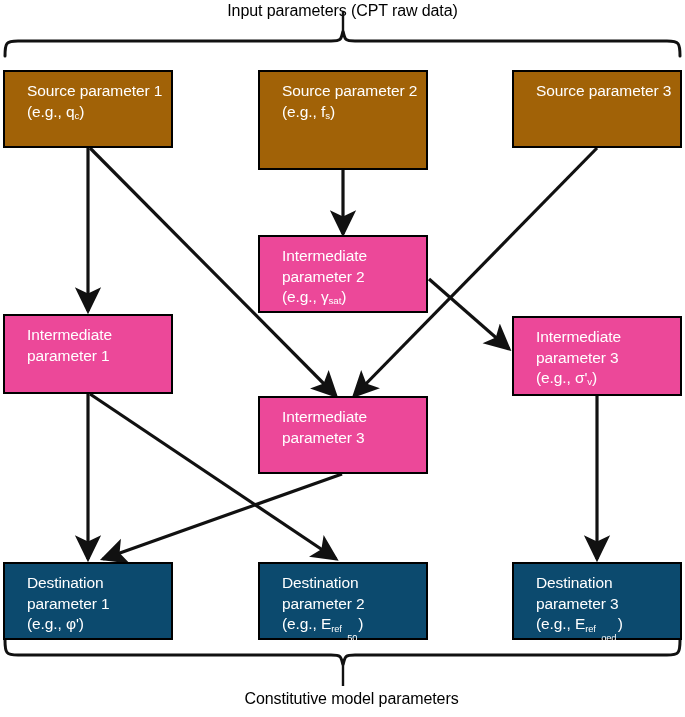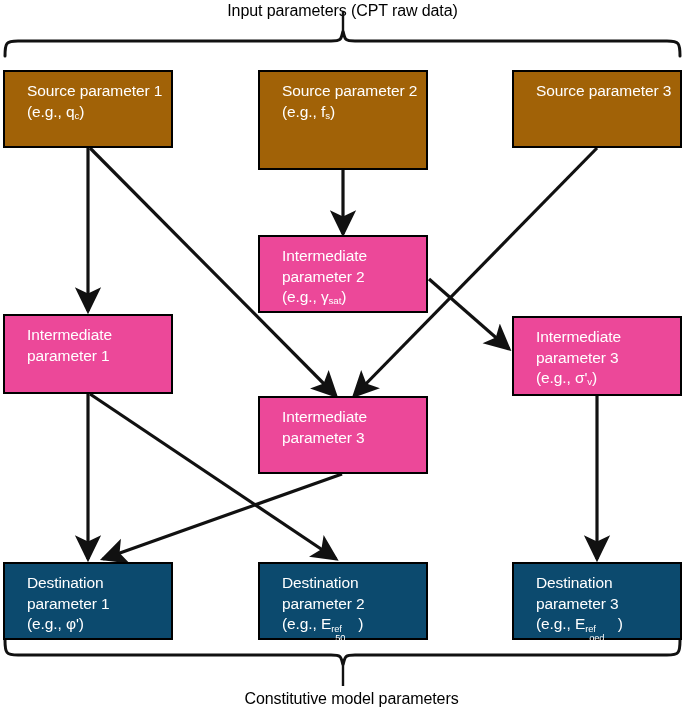--- a/index.html
+++ b/index.html
@@ -30,21 +30,21 @@
     z-index: 5;
   }
   .node .ln { display: block; white-space: nowrap; }
   .node.source   { background: #a16207; }
   .node.inter    { background: #ec4899; }
   .node.dest     { background: #0c4a6e; }
 
   sub  { font-size: 0.63em; vertical-align: -0.22em; line-height: 0; }
   .supsub { display: inline-block; vertical-align: baseline; position: relative; width: 1.75em; }
   .supsub .s-up { position: absolute; left: 0; top: -0.72em;  font-size: 0.60em; }
-  .supsub .s-dn { position: absolute; left: 4px; top:  0.30em;  font-size: 0.60em; }
+  .supsub .s-dn { position: absolute; left: 16px; top:  0.30em;  font-size: 0.60em; }
 
   .caption {
     position: absolute;
     width: 100%;
     text-align: center;
     font-size: 16px;
     color: #000000;
     letter-spacing: -0.1px;
   }
   #svg-layer {

